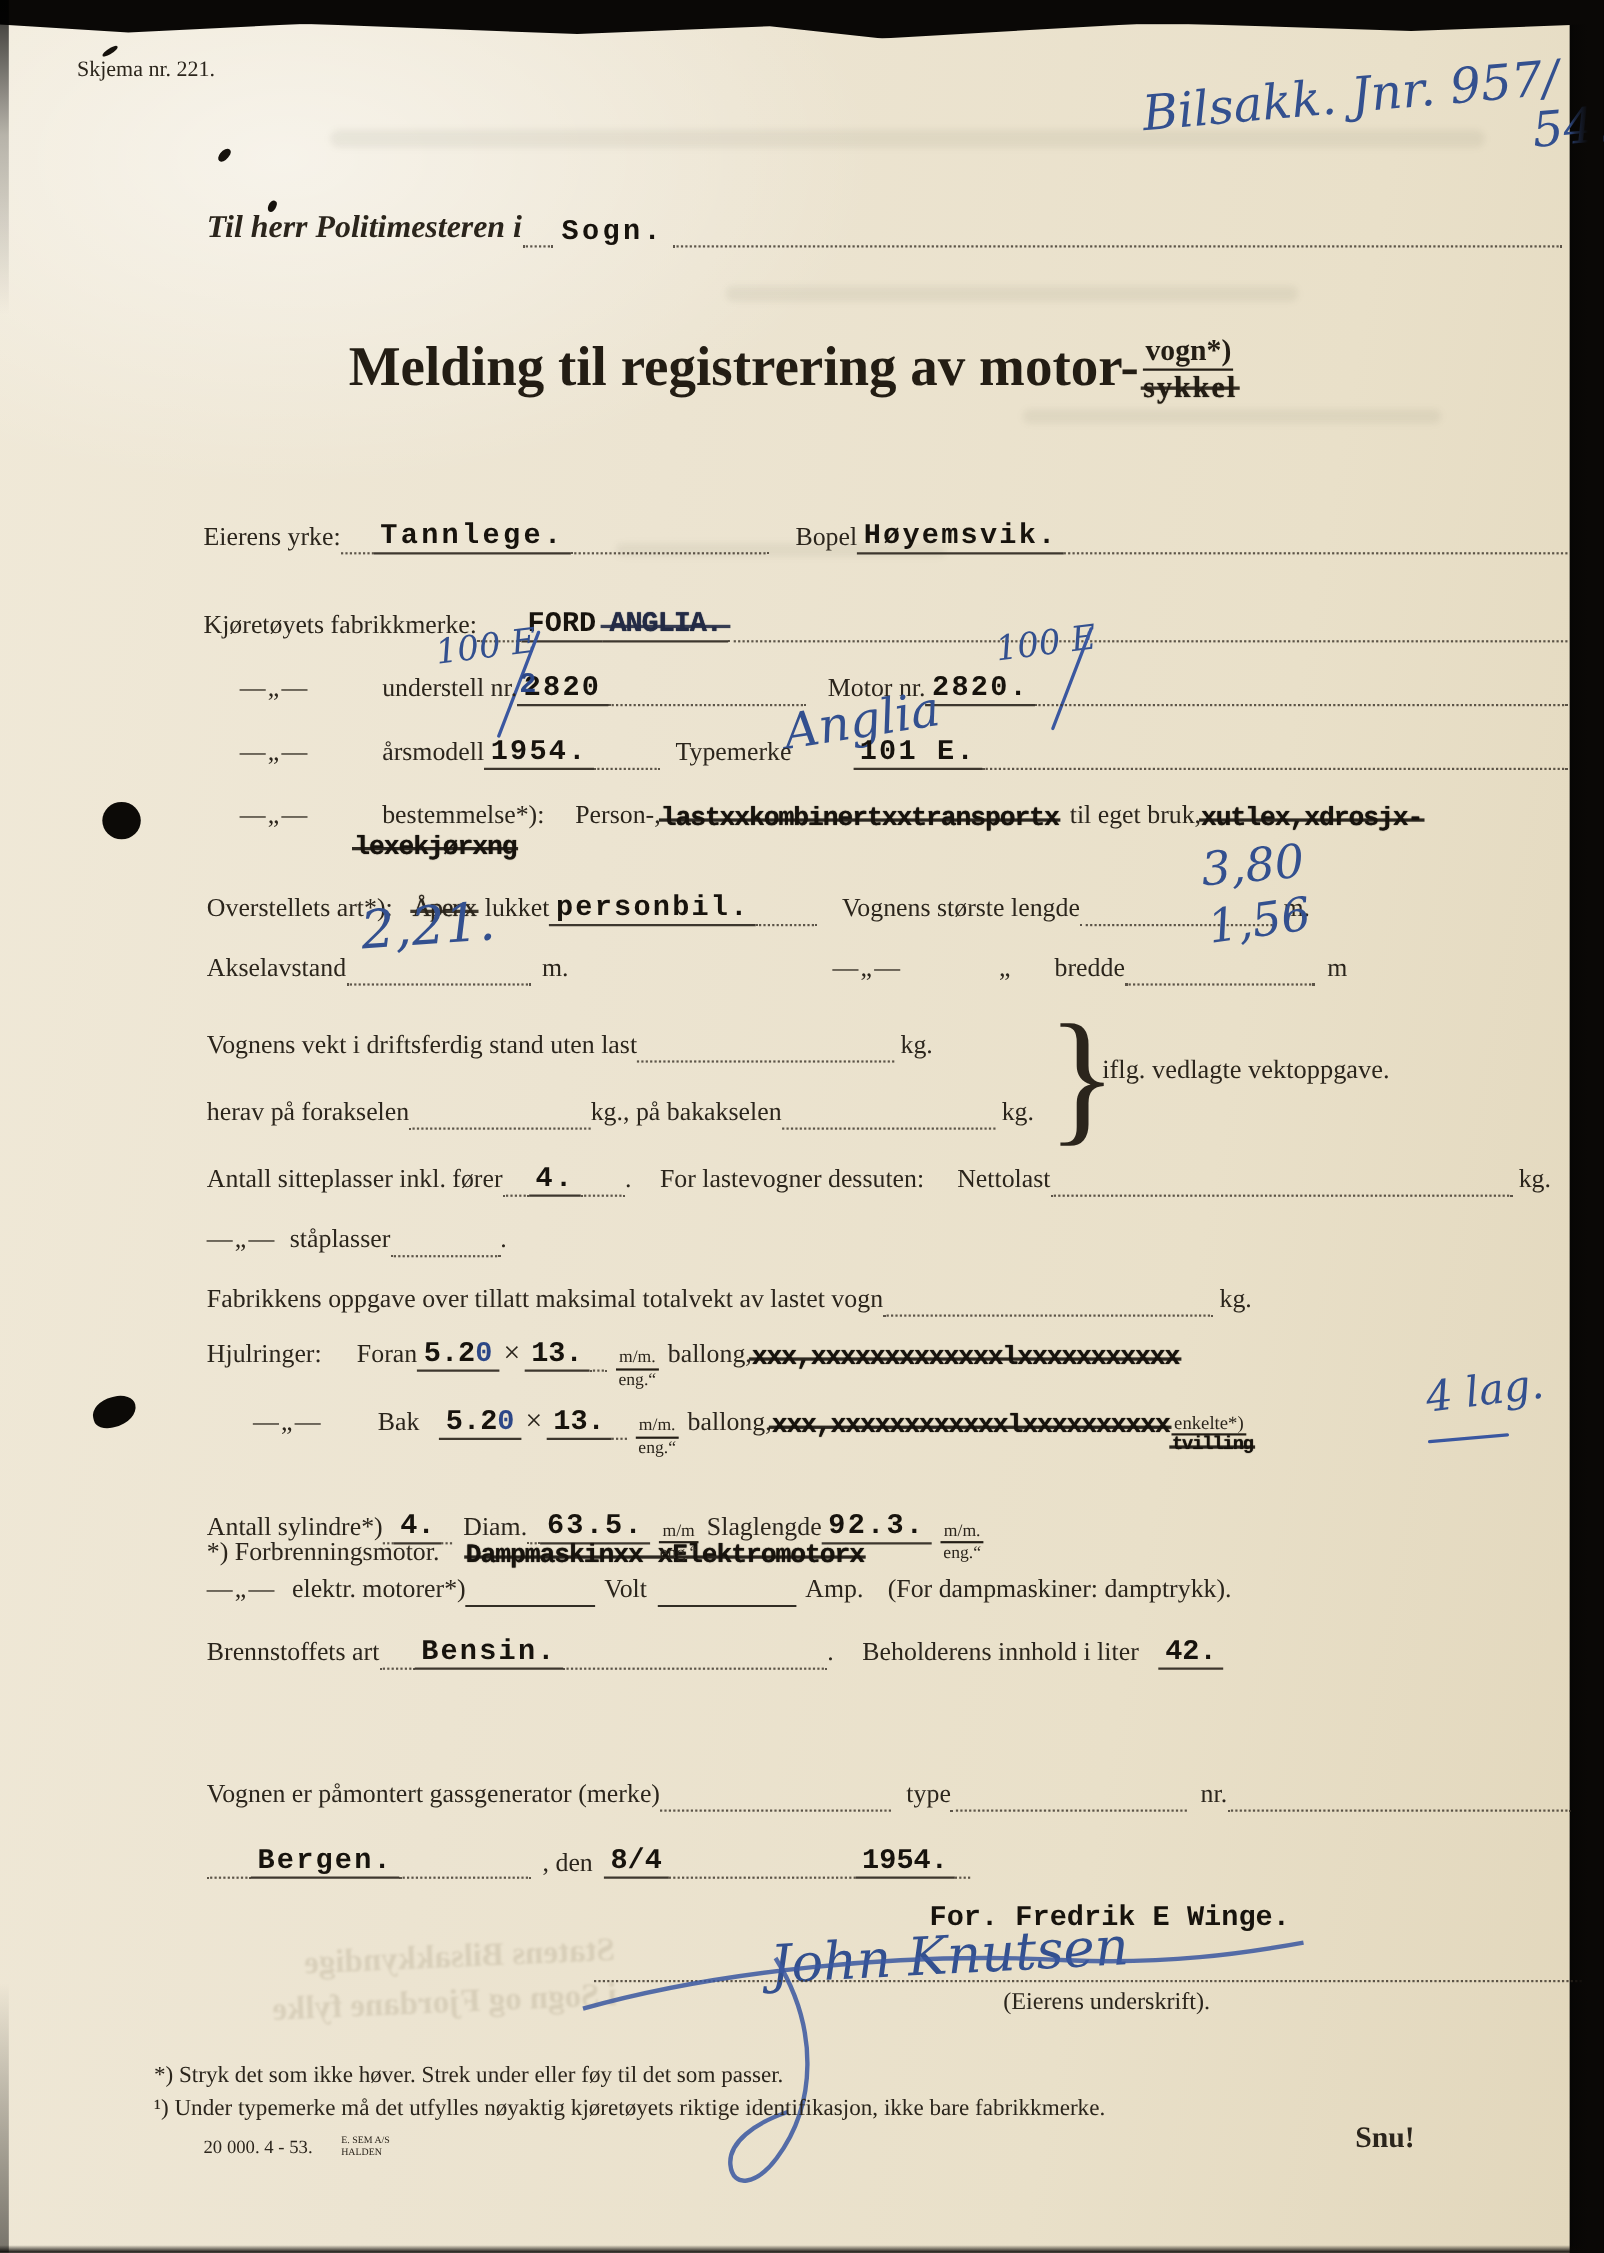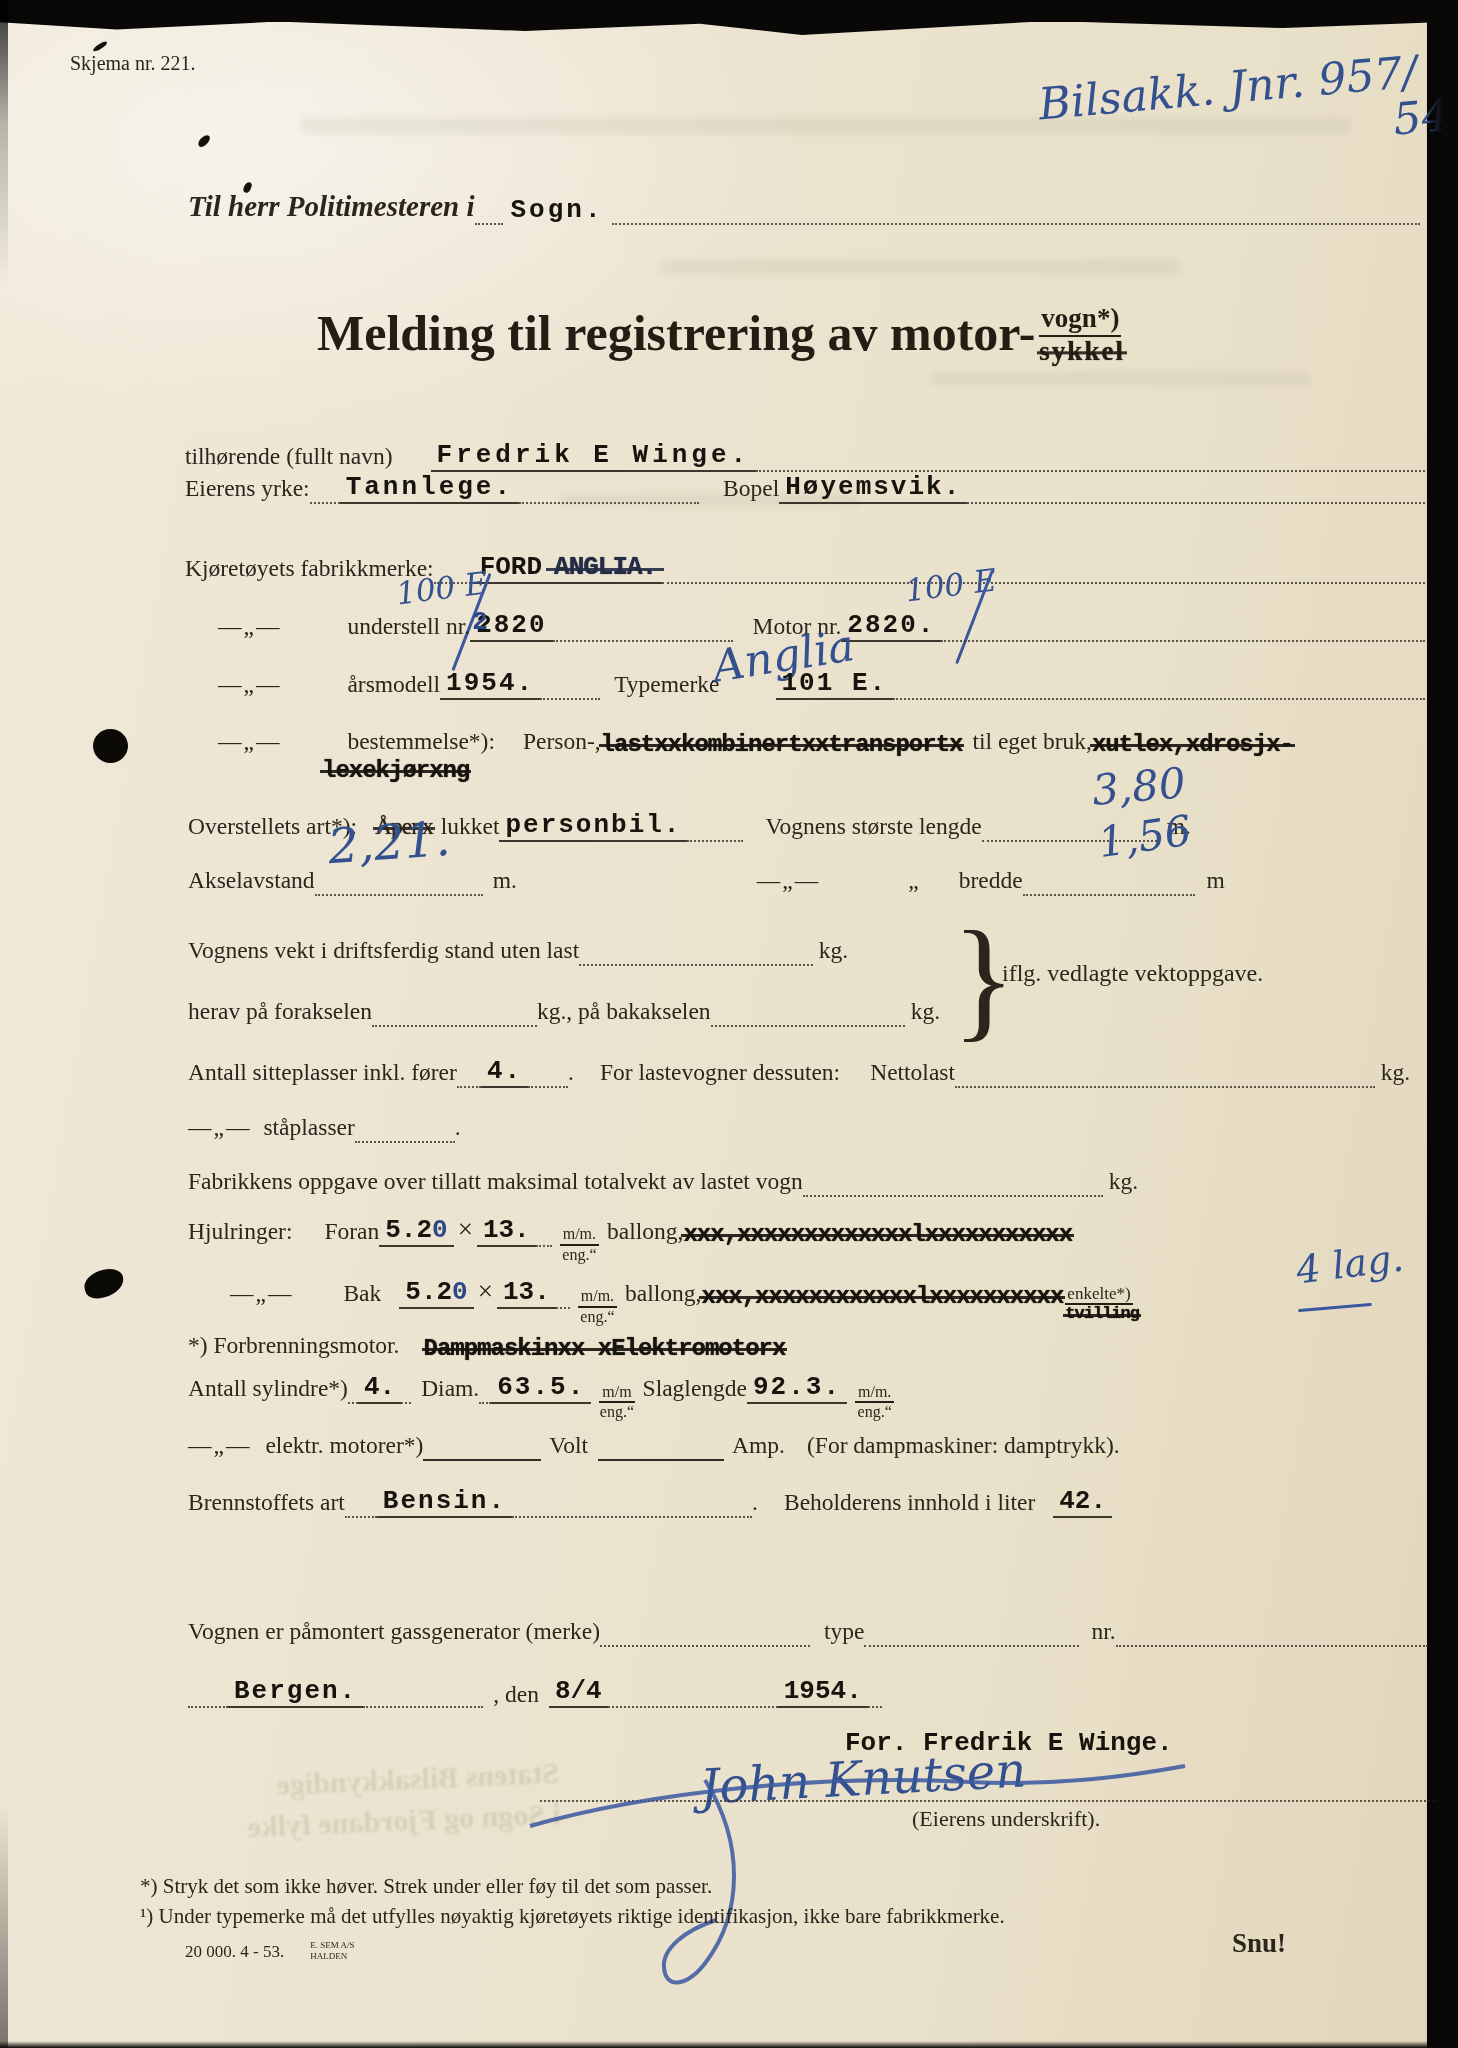--- a/index.html
+++ b/index.html
@@ -79,26 +79,20 @@
       <span class="ln fill"></span>
     </div>
 
     <div class="title" style="left:317px;top:282px;">
       <span>Melding til registrering av motor-</span><span class="stack">
           <span class="top">vogn*)</span>
           <span class="xout" style="letter-spacing:2px;">sykkel</span>
         </span>
     </div>
 
-    <div class="r" style="left:185px;top:420px;width:1240px;">
-      <span class="lbl">tilhørende (fullt navn)</span>
-      <span style="width:38px;"></span>
-      <span class="t tv" style="letter-spacing:4px;">Fredrik E Winge.</span>
-      <span class="ln fill"></span>
-    </div>
 
     <div class="r" style="left:185px;top:452px;width:1240px;">
       <span class="lbl">Eierens yrke:</span>
       <span class="ln" style="width:30px;"></span>
       <span class="t tv" style="letter-spacing:3px;">Tannlege.</span>
       <span class="ln" style="width:180px;"></span>
       <span class="lbl" style="padding-left:24px;">Bopel</span>
       <span class="t tv" style="letter-spacing:2px;">Høyemsvik.</span>
       <span class="ln fill"></span>
     </div>
@@ -260,21 +254,21 @@
           <span>eng.“</span>
         </span>
       <span class="lbl">ballong,</span>
       <span class="t xout" style="font-size:24px;">xxx,xxxxxxxxxxxxlxxxxxxxxxx</span>
       <span class="stack2">
           <span class="top">enkelte*)</span>
           <span class="t xout" style="font-size:17px;">tvilling</span>
         </span>
     </div>
 
-    <div class="r" style="left:188px;top:1310px;">
+    <div class="r" style="left:188px;top:1376px;">
       <span class="lbl">*) Forbrenningsmotor.</span>
       <span style="width:24px;"></span>
       <span class="t xout" style="font-size:24px;">Dampmaskinxx xElektromotorx</span>
     </div>
 
     <div class="r" style="left:188px;top:1352px;">
       <span class="lbl">Antall sylindre*)</span>
       <span class="ln" style="width:10px;"></span>
       <span class="t tv">4.</span>
       <span class="ln" style="width:10px;"></span>

